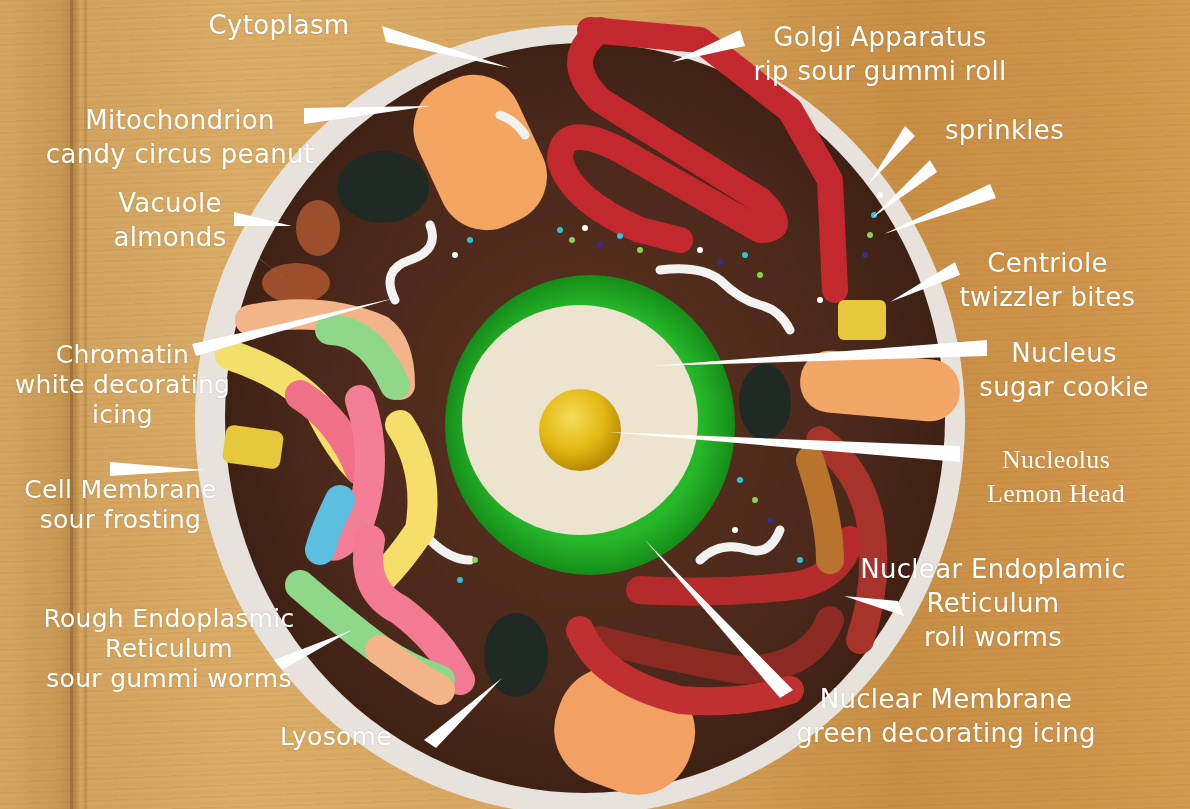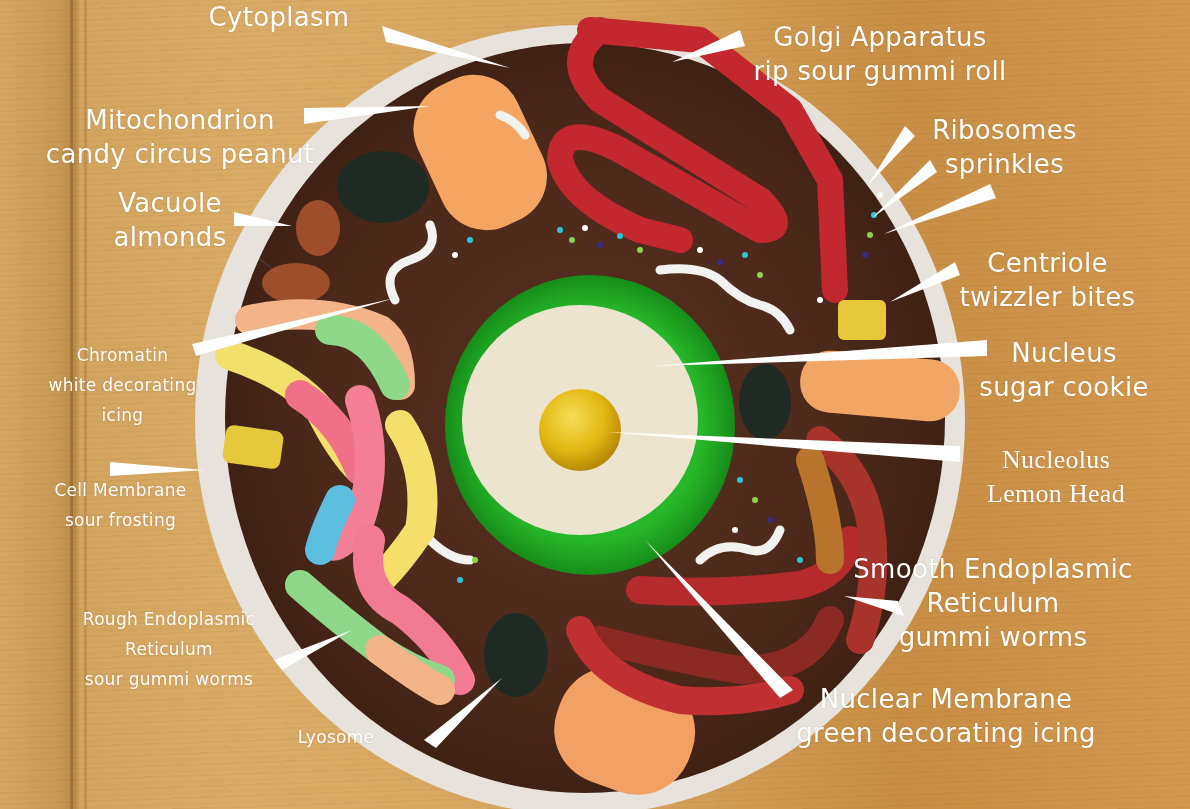--- a/index.html
+++ b/index.html
@@ -13,21 +13,21 @@
     background:
       repeating-linear-gradient(178deg, rgba(120,70,20,0.10) 0px, rgba(120,70,20,0.0) 3px, rgba(160,100,40,0.08) 7px, rgba(120,70,20,0) 11px),
       linear-gradient(90deg, #d6a864 0px, #c99a55 60px, #b98a48 75px, #d4a661 80px, #dcae68 250px, #d8a760 600px, #c98f45 900px, #d49a50 1190px);
   }
   .wood-seam { position:absolute; top:0; bottom:0; width:3px; background:rgba(110,70,25,0.35); }
   .label {
     position:absolute; color:#ffffff; font-size:26px; line-height:34px;
     text-align:center; white-space:nowrap; letter-spacing:0.3px;
     text-shadow:0 0 2px rgba(0,0,0,0.15);
   }
-  .label.small { font-size:17px; line-height:28px; }
+  .label.small { font-size:25px; line-height:28px; }
   .label .l { display:block; }
   svg { position:absolute; left:0; top:0; }
 </style>
 </head>
 <body>
 
 <div id="stage">
   <div class="wood"></div>
   <div class="wood-seam" style="left:70px"></div>
   <div class="wood-seam" style="left:84px;opacity:.5"></div>
@@ -157,36 +157,35 @@
       <polygon points="987,340 987,356 652,366"></polygon>
       <polygon points="960,446 960,462 608,432"></polygon>
       <polygon points="110,462 110,476 205,470"></polygon>
       <polygon points="844,596 898,601 904,616"></polygon>
       <polygon points="274,660 282,670 352,630"></polygon>
       <polygon points="645,540 780,698 793,690"></polygon>
       <polygon points="424,740 436,748 502,678"></polygon>
     </g>
   </svg>
 
-  <div class="label" style="left:138px;top:0;width:282px;">
+  <div class="label" style="left:138px;top:8px;width:282px;">
     <span class="l">Cytoplasm</span>
   </div>
 
   <div class="label" style="left:20px;top:103px;width:320px;">
     <span class="l">Mitochondrion</span>
     <span class="l">candy circus peanut</span>
   </div>
 
   <div class="label" style="left:728px;top:20px;width:304px;">
     <span class="l">Golgi Apparatus</span>
     <span class="l">rip sour gummi roll</span>
   </div>
 
   <div class="label" style="left:912px;top:113px;width:185px;">
-    <span class="l">Ribosomes</span>
     <span class="l">sprinkles</span>
   </div>
 
   <div class="label" style="left:100px;top:186px;width:140px;">
     <span class="l">Vacuole</span>
     <span class="l">almonds</span>
   </div>
 
   <div class="label" style="left:935px;top:246px;width:225px;">
     <span class="l">Centriole</span>
@@ -208,23 +207,23 @@
     <span class="l">Nucleolus</span>
     <span class="l">Lemon Head</span>
   </div>
 
   <div class="label small" style="left:18px;top:475px;width:205px;line-height:30px;">
     <span class="l">Cell Membrane</span>
     <span class="l">sour frosting</span>
   </div>
 
   <div class="label" style="left:832px;top:552px;width:322px;">
-    <span class="l">Smooth Endoplasmic</span>
+    <span class="l">Nuclear Endoplamic</span>
     <span class="l">Reticulum</span>
-    <span class="l">gummi worms</span>
+    <span class="l">roll worms</span>
   </div>
 
   <div class="label small" style="left:36px;top:604px;width:266px;line-height:30px;">
     <span class="l">Rough Endoplasmic</span>
     <span class="l">Reticulum</span>
     <span class="l">sour gummi worms</span>
   </div>
 
   <div class="label" style="left:766px;top:682px;width:360px;">
     <span class="l">Nuclear Membrane</span>

